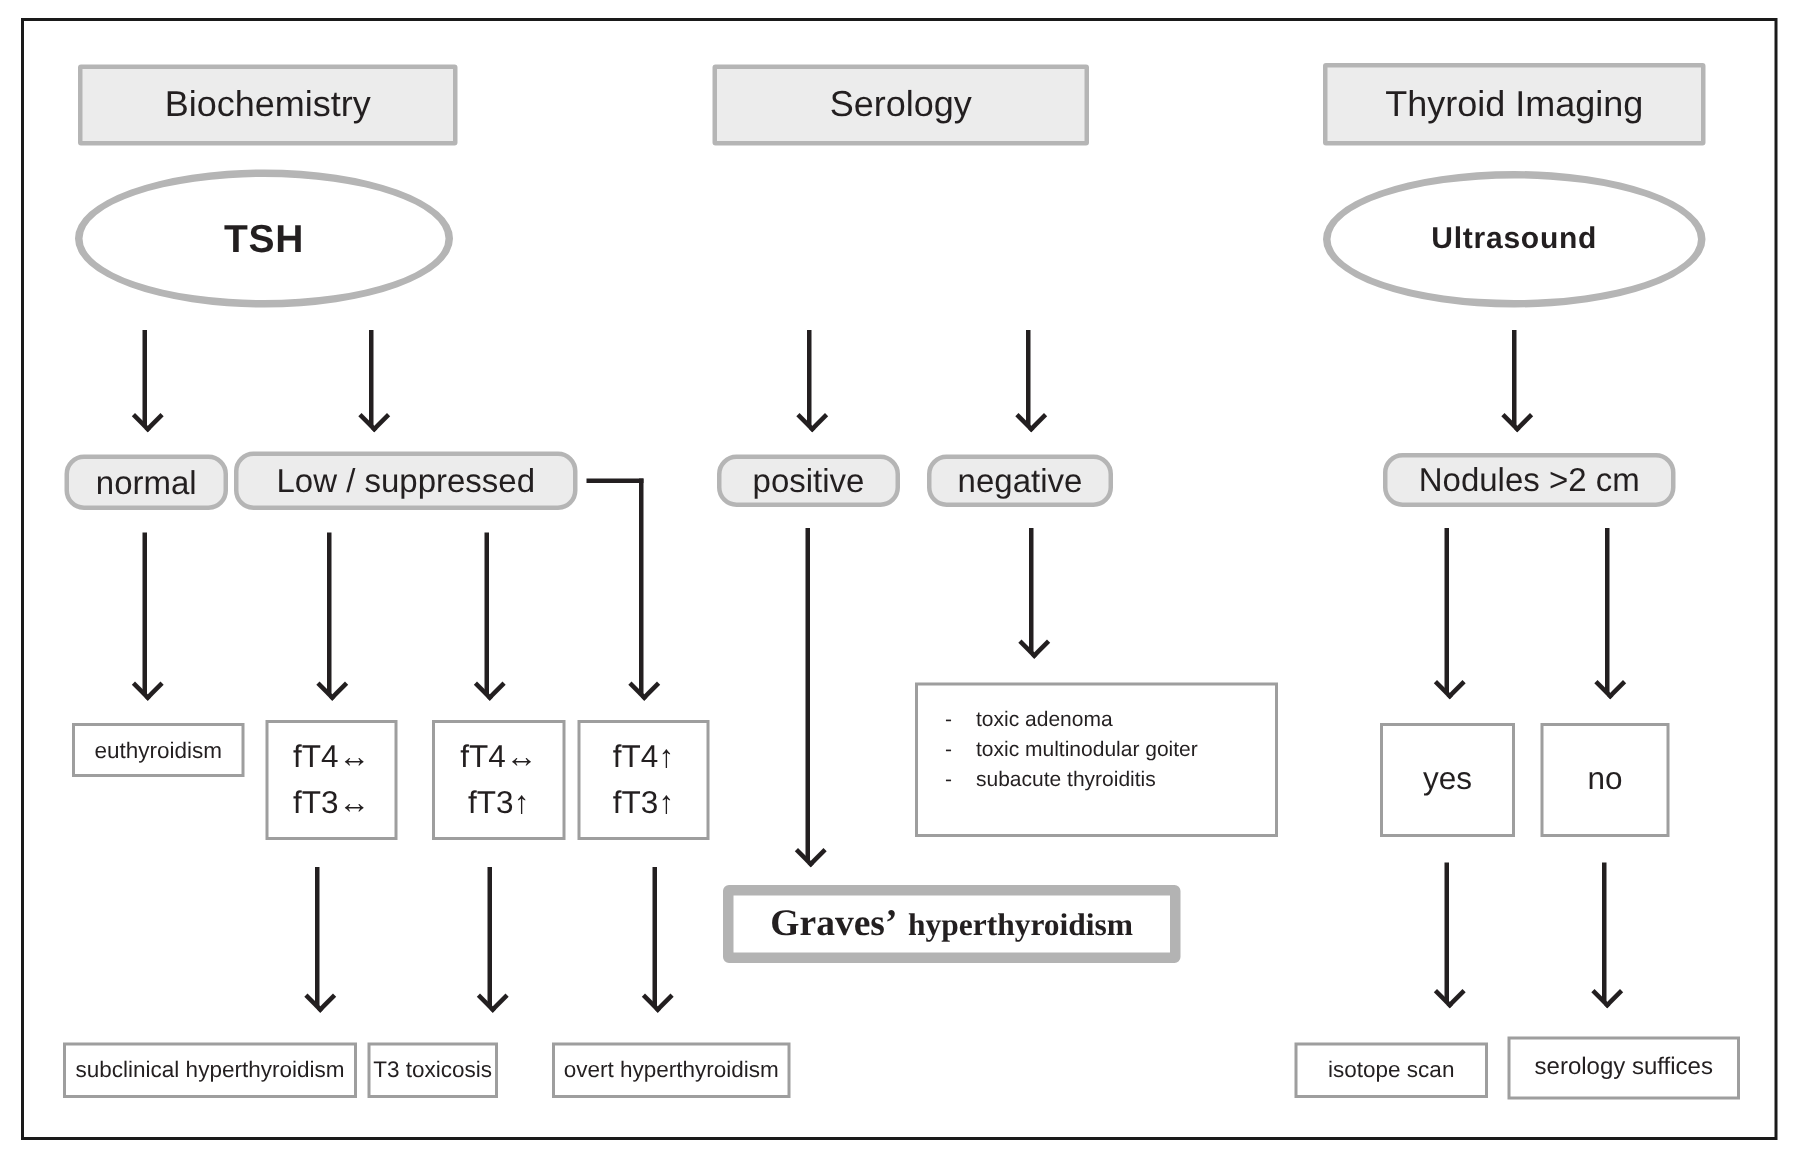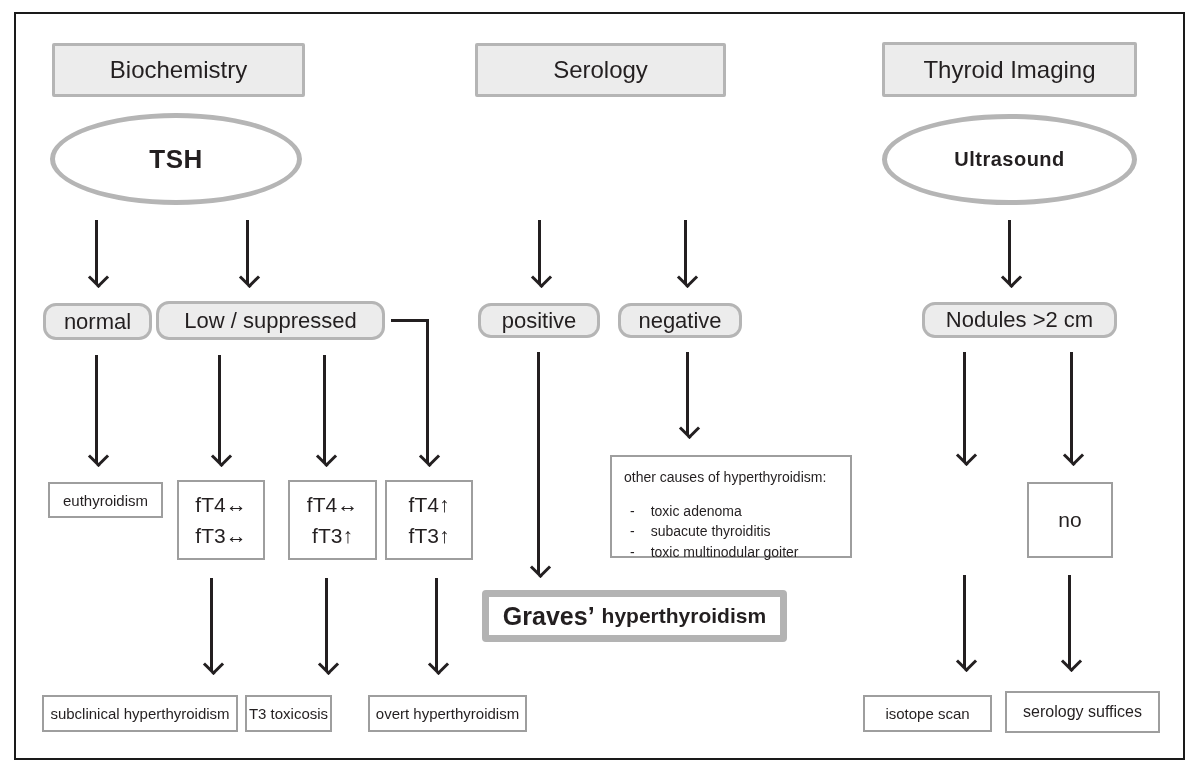--- a/index.html
+++ b/index.html
@@ -106,48 +106,48 @@
   <div class="arr" style="left:538px; top:220px; height:64px;"></div>
   <div class="arr" style="left:684px; top:220px; height:64px;"></div>
 
   <div class="gbox res" style="left:478px; top:303px; width:122px; height:35px;">positive</div>
   <div class="gbox res" style="left:618px; top:303px; width:124px; height:35px;">negative</div>
 
   <div class="arr" style="left:537px; top:352px; height:222px;"></div>
   <div class="arr" style="left:686px; top:352px; height:83px;"></div>
 
   <div class="causes" style="left:610px; top:455px; width:242px; height:103px;">
-    <div class="ctitle">other causes of hyperthyroidism:</div>
     <div class="citem">
         <span>toxic adenoma</span>
       </div>
     <div class="citem">
-        <span>subacute thyroiditis</span>
+        <span>toxic multinodular goiter</span>
       </div>
     <div class="citem">
-        <span>toxic multinodular goiter</span>
+        <span>subacute thyroiditis</span>
       </div>
   </div>
 
-  <div class="graves" style="left:482px; top:590px; width:305px; height:52px;">
+  <div class="graves" style="left:482px; top:590px; width:305px; height:52px;font-family:Liberation Serif, serif;">
     <span class="big">Graves’</span>
     <span class="sub">hyperthyroidism</span>
   </div>
 
   <div class="gbox hdr" style="left:882px; top:42px; width:255px; height:55px;">Thyroid Imaging</div>
 
   <div class="ellipse" style="left:882px; top:114px; width:255px; height:91px; font-size:20px;">Ultrasound</div>
 
   <div class="arr" style="left:1008px; top:220px; height:64px;"></div>
 
   <div class="gbox res" style="left:922px; top:302px; width:195px; height:36px;">Nodules &gt;2 cm</div>
 
   <div class="arr" style="left:963px; top:352px; height:110px;"></div>
   <div class="arr" style="left:1070px; top:352px; height:110px;"></div>
 
+  <div class="wbox" style="left:920px; top:482px; width:90px; height:76px; font-size:21px;">yes</div>
   <div class="wbox" style="left:1027px; top:482px; width:86px; height:76px; font-size:21px;">no</div>
 
   <div class="arr" style="left:963px; top:575px; height:93px;"></div>
   <div class="arr" style="left:1068px; top:575px; height:93px;"></div>
 
   <div class="wbox small" style="left:863px; top:695px; width:129px; height:37px;">isotope scan</div>
   <div class="wbox" style="left:1005px; top:691px; width:155px; height:42px; font-size:16px;">serology suffices</div>
 </div>
 
 </body></html>

